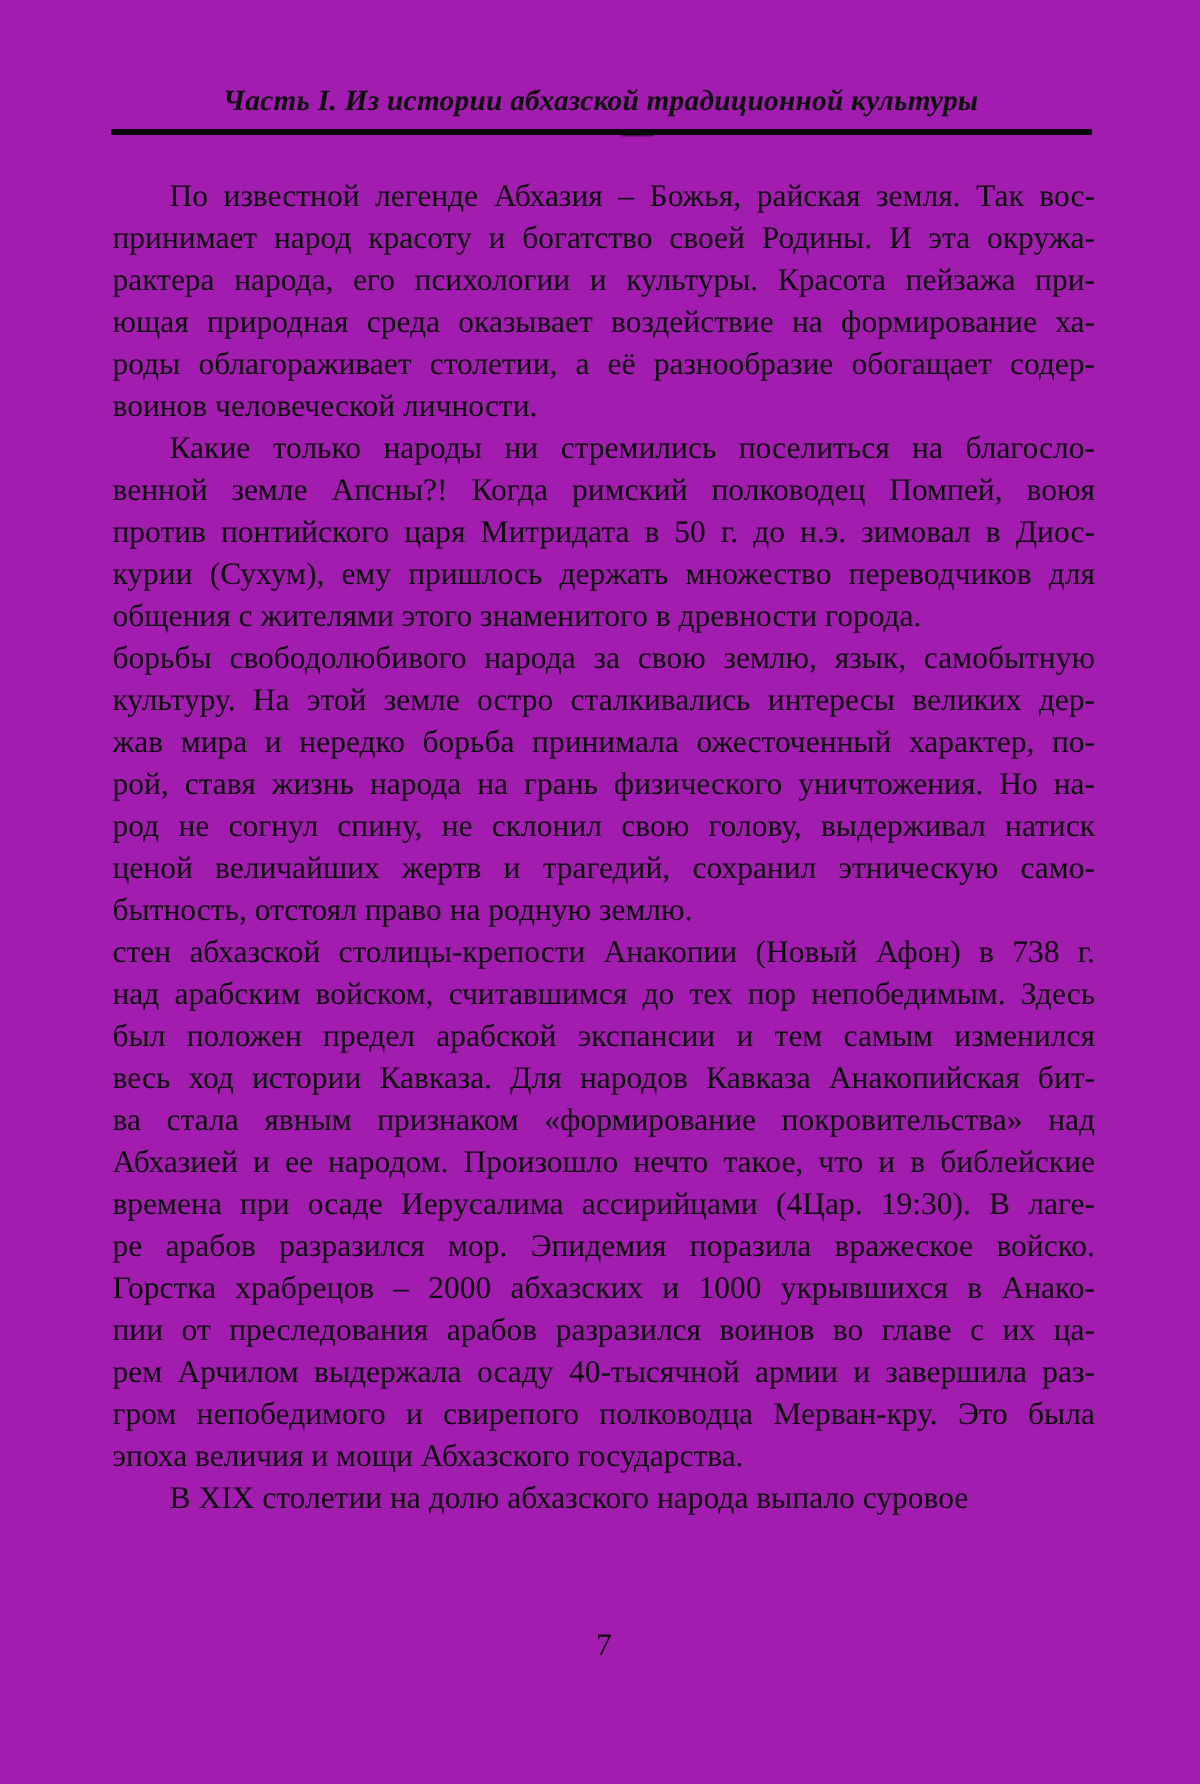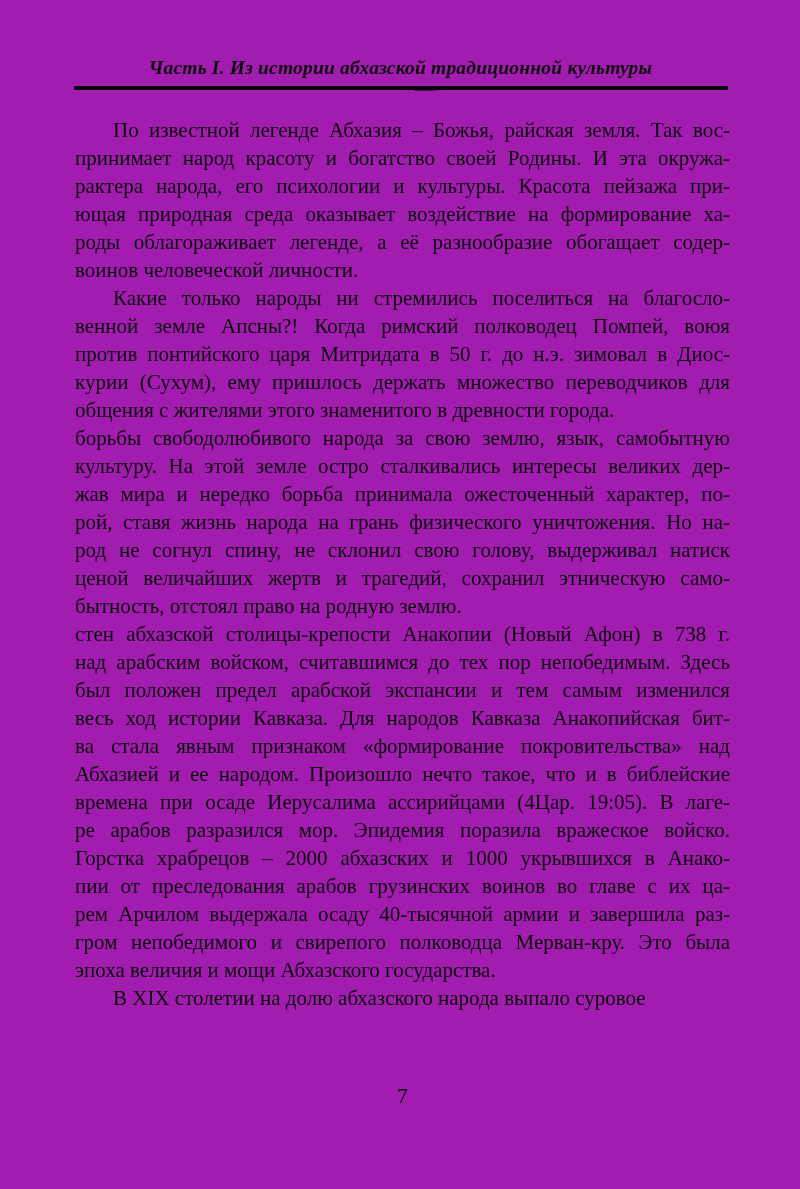--- a/index.html
+++ b/index.html
@@ -83,21 +83,21 @@
   <div class="running-head">Часть I. Из истории абхазской традиционной культуры</div>
   <div class="rule">
     <span class="nick"></span>
   </div>
   <div class="body-text" id="body-text">
       <div class="para">
         <div class="line first">По известной легенде Абхазия – Божья, райская земля. Так вос-</div>
         <div class="line">принимает народ красоту и богатство своей Родины. И эта окружа-</div>
         <div class="line">рактера народа, его психологии и культуры. Красота пейзажа при-</div>
         <div class="line">ющая природная среда оказывает воздействие на формирование ха-</div>
-        <div class="line">роды облагораживает легенде, а её разнообразие обогащает содер-</div>
+        <div class="line">роды облагораживает столетии, а её разнообразие обогащает содер-</div>
         <div class="line last">воинов человеческой личности.</div>
       </div>
       <div class="para">
         <div class="line first">Какие только народы ни стремились поселиться на благосло-</div>
         <div class="line">венной земле Апсны?! Когда римский полководец Помпей, воюя</div>
         <div class="line">против понтийского царя Митридата в 50 г. до н.э. зимовал в Диос-</div>
         <div class="line">курии (Сухум), ему пришлось держать множество переводчиков для</div>
         <div class="line last">общения с жителями этого знаменитого в древности города.</div>
       </div>
       <div class="para">
@@ -109,24 +109,24 @@
         <div class="line">ценой величайших жертв  и трагедий, сохранил этническую само-</div>
         <div class="line last">бытность, отстоял право на родную землю.</div>
       </div>
       <div class="para">
         <div class="line">стен абхазской столицы-крепости Анакопии (Новый Афон) в 738 г.</div>
         <div class="line">над арабским войском, считавшимся до тех пор непобедимым. Здесь</div>
         <div class="line">был положен предел арабской  экспансии и тем самым изменился</div>
         <div class="line">весь ход истории Кавказа. Для народов Кавказа Анакопийская бит-</div>
         <div class="line">ва стала явным признаком «формирование покровительства» над</div>
         <div class="line">Абхазией и ее народом. Произошло нечто такое, что и в библейские</div>
-        <div class="line">времена при осаде Иерусалима ассирийцами (4Цар. 19:05). В лаге-</div>
+        <div class="line">времена при осаде Иерусалима ассирийцами (4Цар. 19:30). В лаге-</div>
         <div class="line">ре арабов разразился мор. Эпидемия поразила вражеское войско.</div>
         <div class="line">Горстка храбрецов – 2000 абхазских и 1000 укрывшихся в Анако-</div>
-        <div class="line">пии от преследования арабов грузинских воинов во главе с их ца-</div>
+        <div class="line">пии от преследования арабов разразился воинов во главе с их ца-</div>
         <div class="line">рем Арчилом выдержала осаду 40-тысячной армии и завершила раз-</div>
         <div class="line">гром непобедимого и свирепого полководца Мерван-кру. Это была</div>
         <div class="line last">эпоха величия и мощи Абхазского государства.</div>
       </div>
       <div class="para">
         <div class="line first last">В XIX столетии на долю абхазского народа выпало суровое</div>
       </div>
     </div>
   <div class="folio">7</div>
 </div>

